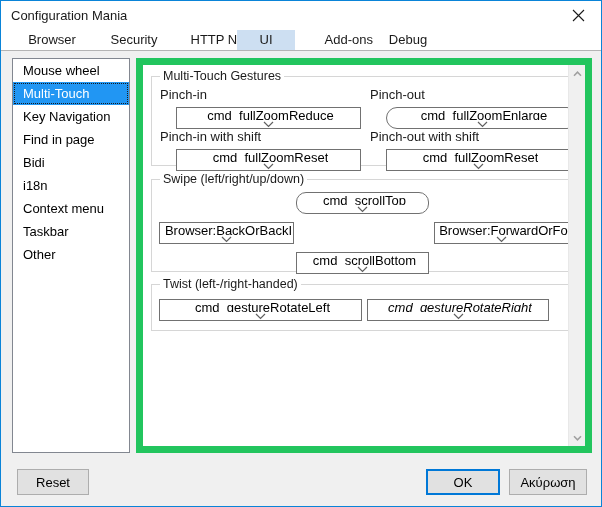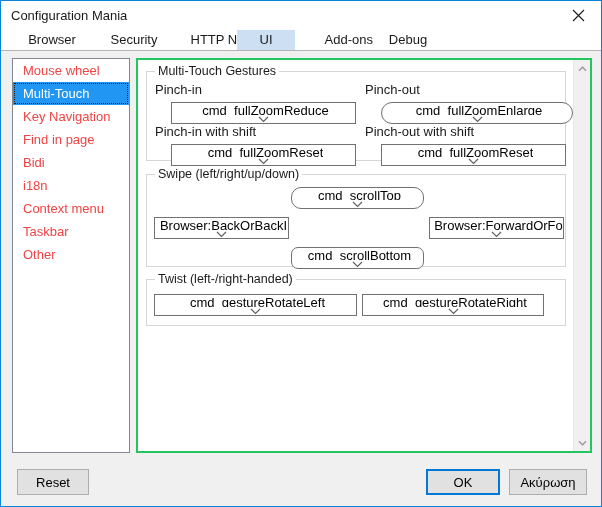--- a/index.html
+++ b/index.html
@@ -88,41 +88,41 @@
     border: 1px solid #828790;
     box-sizing: border-box;
     overflow: hidden;
   }
   .sb-item {
     position: relative;
     height: 23px;
     line-height: 23px;
     padding-left: 10px;
     font-size: 13px;
-    color: #ef4444;
+    color: #000000;
     white-space: nowrap;
     box-sizing: border-box;
     cursor: default;
   }
   .sb-item.selected {
     background: #2196f3;
     color: #ffffff;
     outline: 1px dotted #1a1a1a;
     outline-offset: -2px;
   }
 
   
   .scrollpanel {
     position: absolute;
     left: 135px;
     top: 57px;
     width: 456px;
     height: 395px;
     background: #ffffff;
-    border: 2px solid #22c55e;
+    border: 7px solid #22c55e;
     box-sizing: border-box;
     overflow: hidden;
   }
   .panel-inner {
     position: absolute;
     left: 0; top: 0;
     width: 438px;
     height: 100%;
   }
 
@@ -333,21 +333,21 @@
 
         <div class="combo" style="left:282px; top:42px; width:135px;">
           <span class="combo-text">Browser:ForwardOrFo</span>
           <span class="combo-arrow">
             <svg width="11" height="8" viewBox="0 0 11 8">
                 <path d="M1 2 L5.5 6.5 L10 2" stroke="#606060" stroke-width="1.2" fill="none"></path>
               </svg>
           </span>
         </div>
 
-        <div class="combo" style="left:144px; top:72px; width:133px;border-radius:7px;">
+        <div class="combo" style="left:144px; top:72px; width:133px;">
           <span class="combo-text">cmd_scrollBottom</span>
           <span class="combo-arrow">
             <svg width="11" height="8" viewBox="0 0 11 8">
                 <path d="M1 2 L5.5 6.5 L10 2" stroke="#606060" stroke-width="1.2" fill="none"></path>
               </svg>
           </span>
         </div>
       </div>
 
       <div class="groupbox" style="left:8px; top:219px; width:420px; height:47px;">
@@ -355,21 +355,21 @@
 
         <div class="combo" style="left:7px; top:14px; width:203px;">
           <span class="combo-text">cmd_gestureRotateLeft</span>
           <span class="combo-arrow">
             <svg width="11" height="8" viewBox="0 0 11 8">
                 <path d="M1 2 L5.5 6.5 L10 2" stroke="#606060" stroke-width="1.2" fill="none"></path>
               </svg>
           </span>
         </div>
 
-        <div class="combo" style="left:215px; top:14px; width:182px;">
+        <div class="combo" style="left:215px; top:14px; width:182px;font-style:italic;">
           <span class="combo-text">cmd_gestureRotateRight</span>
           <span class="combo-arrow">
             <svg width="11" height="8" viewBox="0 0 11 8">
                 <path d="M1 2 L5.5 6.5 L10 2" stroke="#606060" stroke-width="1.2" fill="none"></path>
               </svg>
           </span>
         </div>
       </div>
 
     </div>

